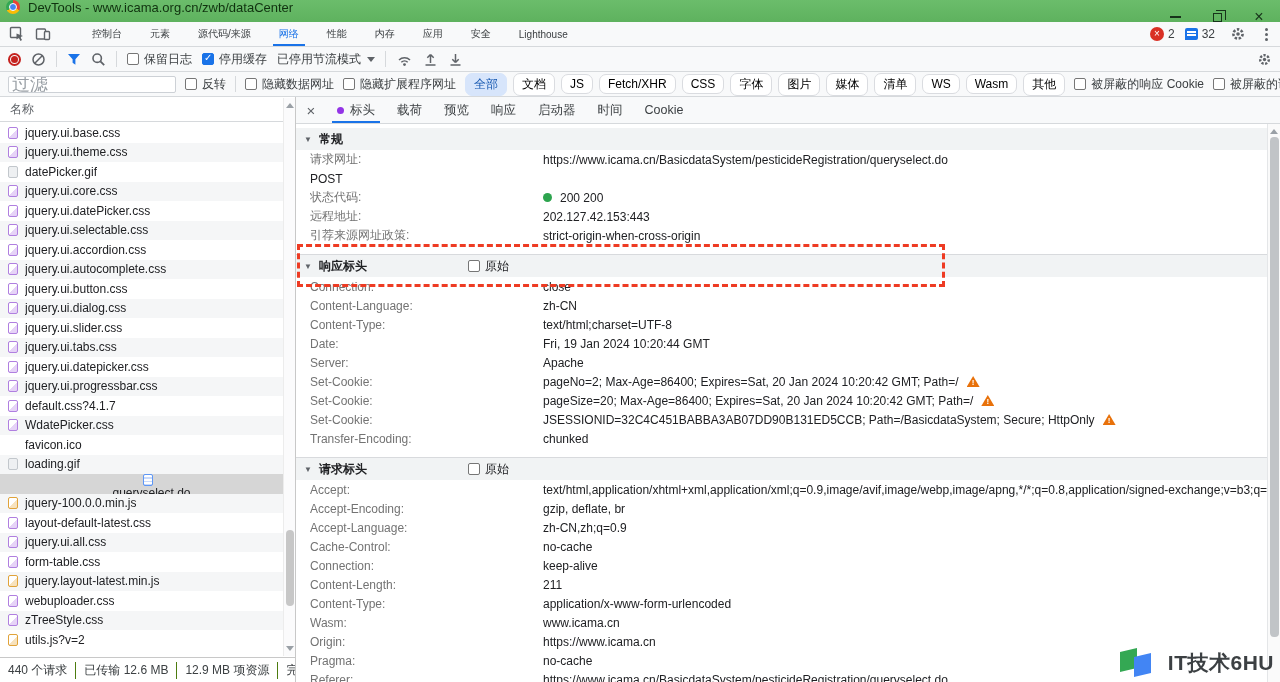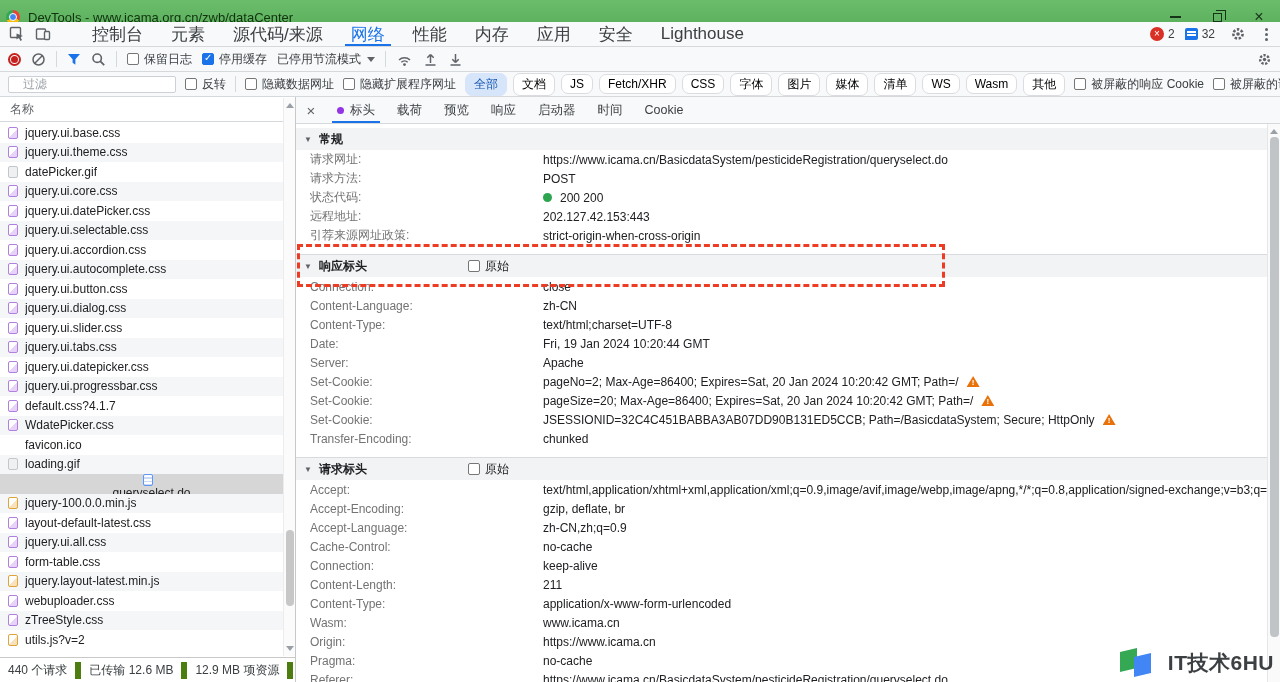--- a/index.html
+++ b/index.html
@@ -5,40 +5,40 @@
   * { margin:0; padding:0; box-sizing:border-box; }
   html,body { width:1280px; height:682px; overflow:hidden; }
   body {
     font-family:"Liberation Sans","DejaVu Sans",sans-serif;
     font-size:12px; color:#202124; background:#fff; position:relative;
     outline:1px solid #9aa0a6;
   }
 
   
   .titlebar { position:absolute; left:0; top:0; width:1280px; height:34px;
-    background:linear-gradient(#6bbd6b,#57ab57); display:flex; align-items:center;
+    background:linear-gradient(#6bbd6b,#57ab57); display:flex; 
     color:#10320f; font-size:13px; }
   .chrome-icon { width:14px; height:14px; border-radius:50%; margin:0 8px 0 6px;
     background:conic-gradient(#ea4335 0 33%,#fbbc05 0 66%,#34a853 0 100%); position:relative; flex:none; }
   .chrome-icon::after { content:""; position:absolute; inset:3px; background:#4285f4;
     border:1.5px solid #fff; border-radius:50%; }
   .win-controls { margin-left:auto; display:flex; height:100%; }
   .win-btn { width:42px; display:flex; align-items:center; justify-content:center; cursor:pointer; }
   .glyph-min { width:11px; height:2px; background:#17331a; }
   .glyph-restore { width:9px; height:9px; border:1.5px solid #17331a; background:transparent; position:relative; }
   .glyph-restore::before { content:""; position:absolute; left:2px; top:-4px; width:9px; height:9px; border:1.5px solid #17331a; border-left:none; border-bottom:none; }
   .glyph-close { font-size:16px; line-height:1; color:#17331a; }
 
   
   .tabbar { position:absolute; left:0; top:22px; width:1280px; height:25px; background:#f8f9fa;
     border-bottom:1px solid #d6d9dc; display:flex; align-items:stretch; }
   .tb-icon { width:26px; display:flex; align-items:center; justify-content:center; cursor:pointer; }
   .tb-icon:first-child { margin-left:4px; }
   .tabs-wrap { display:flex; margin-left:22px; }
-  .tab { padding:0 14px; display:flex; align-items:center; color:#3c4043; font-size:17px;
+  .tab { padding:0 14px; display:flex; align-items:center; color:#3c4043; font-size:10px;
     cursor:pointer; position:relative; white-space:nowrap; }
   .tab.active { color:#1a73e8; }
   .tab.active::after { content:""; position:absolute; left:8px; right:8px; bottom:0; height:2px; background:#1a73e8; }
   .tabbar-right { margin-left:auto; display:flex; align-items:center; gap:10px; padding-right:8px; }
   .badge { display:flex; align-items:center; gap:4px; color:#3c4043; font-size:12px; cursor:pointer; }
   .err-dot { width:14px; height:14px; border-radius:50%; background:#d93025; color:#fff; font-size:10px;
     display:flex; align-items:center; justify-content:center; line-height:1; }
   .msg-ic { width:13px; height:12px; background:#1a73e8; border-radius:2px 2px 2px 0; position:relative; }
   .msg-ic::after { content:""; position:absolute; left:2px; top:3px; width:9px; height:2px; background:#fff; box-shadow:0 3px 0 #fff; }
   .kebab { display:flex; flex-direction:column; gap:2px; padding:2px 4px; cursor:pointer; }
@@ -56,21 +56,21 @@
   .cb.checked { background:#1a73e8; border-color:#1a73e8; }
   .cb.checked::after { content:"✓"; position:absolute; left:1px; top:-2px; color:#fff; font-size:10px; }
   .select-like { display:flex; align-items:center; gap:6px; color:#3c4043; cursor:pointer; white-space:nowrap; }
   .caret { width:0; height:0; border-left:4px solid transparent; border-right:4px solid transparent; border-top:5px solid #5f6368; }
   .nettoolbar .right { margin-left:auto; }
 
   
   .filterbar { position:absolute; left:0; top:72px; width:1280px; height:25px; background:#f8f9fa;
     border-bottom:1px solid #d6d9dc; display:flex; align-items:center; gap:9px; padding:0 8px; overflow:hidden; }
   .filter-input { width:168px; height:17px; border:1px solid #cdd1d6; border-radius:2px; background:#fff;
-    font-family:inherit; font-size:12px; padding:0 14px; color:#202124; }
+    font-family:inherit; font-size:18px; padding:0 3px; color:#202124; }
   .filter-input::placeholder { color:#9aa0a6; }
   .chips { display:flex; align-items:center; gap:6px; }
   .chip { padding:2px 8px; border:1px solid #dadce0; border-radius:7px; background:#fff; color:#000000;
     cursor:pointer; white-space:nowrap; }
   .chip.active { background:#d7e5fb; border-color:#d7e5fb; color:#1557b0; }
 
   
   .sidebar { position:absolute; left:0; top:97px; width:296px; height:560px; background:#fff;
     border-right:1px solid #c8c8c8; }
   .side-header { height:25px; border-bottom:1px solid #d6d9dc; display:flex; align-items:center;
@@ -90,21 +90,21 @@
   .side-scrollbar { position:absolute; right:0; top:1px; bottom:1px; width:12px; background:#fbfbfc;
     border-left:1px solid #ececec; }
   .sb-arrow { position:absolute; left:2px; width:0; height:0; border-left:4px solid transparent; border-right:4px solid transparent; }
   .sb-arrow.up { top:5px; border-bottom:5px solid #9aa0a6; }
   .sb-arrow.down { bottom:5px; border-top:5px solid #9aa0a6; }
   .side-thumb { position:absolute; left:2px; width:8px; top:432px; height:76px; background:#c7c7c7; border-radius:4px; }
 
   
   .statusbar { position:absolute; left:0; top:657px; width:296px; height:25px; background:#fff;
     border-top:1px solid #c8c8c8; border-right:1px solid #c8c8c8; display:flex; align-items:center; overflow:hidden; }
-  .sb-item { padding:0 8px; border-right:6px solid #4d7c0f; color:#3c4043; white-space:nowrap; }
+  .sb-item { padding:0 8px; border-right:1px solid #4d7c0f; color:#3c4043; white-space:nowrap; }
   .sb-item:last-child { border-right:none; }
 
   
   .main { position:absolute; left:296px; top:97px; width:984px; height:585px; background:#fff; }
   .detail-tabs { height:27px; border-bottom:1px solid #d6d9dc; display:flex; align-items:stretch; background:#f8f9fa; }
   .close-x { width:30px; display:flex; align-items:center; justify-content:center; font-size:15px; color:#5f6368; cursor:pointer; }
   .dtab { padding:0 11px; display:flex; align-items:center; color:#3c4043; cursor:pointer; position:relative; white-space:nowrap; font-size:12.5px; }
   .dtab.active::after { content:""; position:absolute; left:6px; right:6px; bottom:0; height:2px; background:#1a73e8; }
   .tab-dot { display:none; width:7px; height:7px; border-radius:50%; background:#9334e6; margin-right:6px; }
   .dtab.dot .tab-dot { display:inline-block; }
@@ -479,21 +479,20 @@
       </div>
       <div class="hdr-row">
           <span class="hdr-name">请求网址:</span>
           <span class="hdr-value">
 
             <span>https://www.icama.cn/BasicdataSystem/pesticideRegistration/queryselect.do</span>
 
           </span>
         </div>
         <div class="hdr-row">
-          <span class="hdr-name">请求方法:</span>
           <span class="hdr-value">
 
             <span>POST</span>
 
           </span>
         </div>
         <div class="hdr-row dot">
           <span class="hdr-name">状态代码:</span>
           <span class="hdr-value">
             <span class="status-dot"></span>

